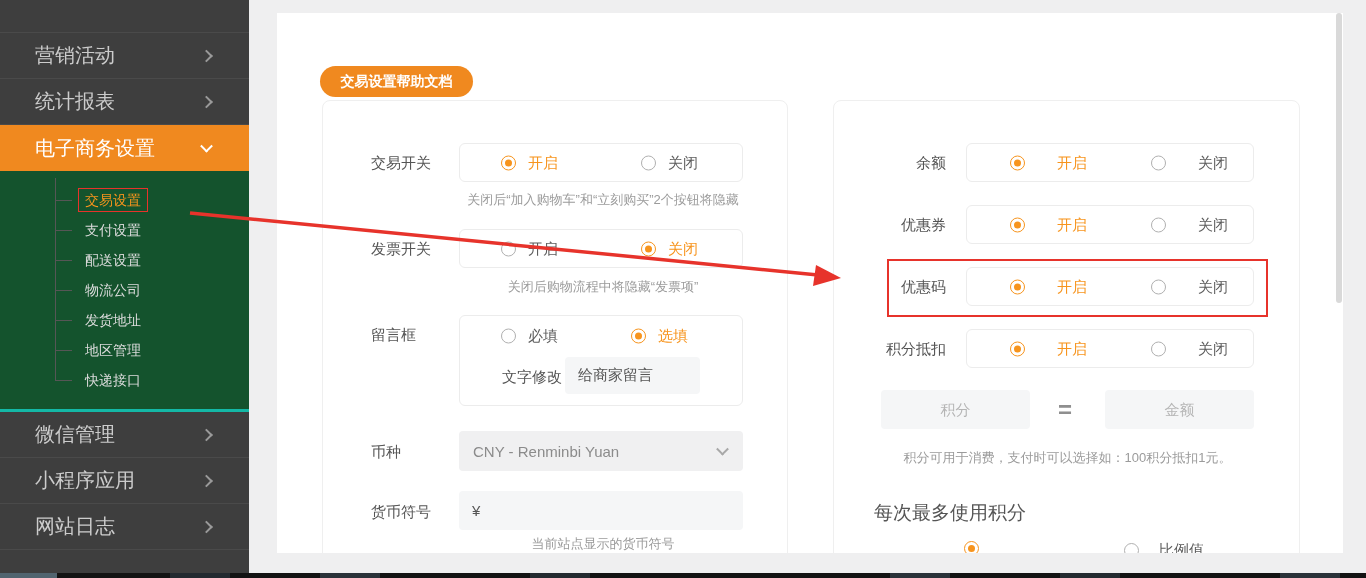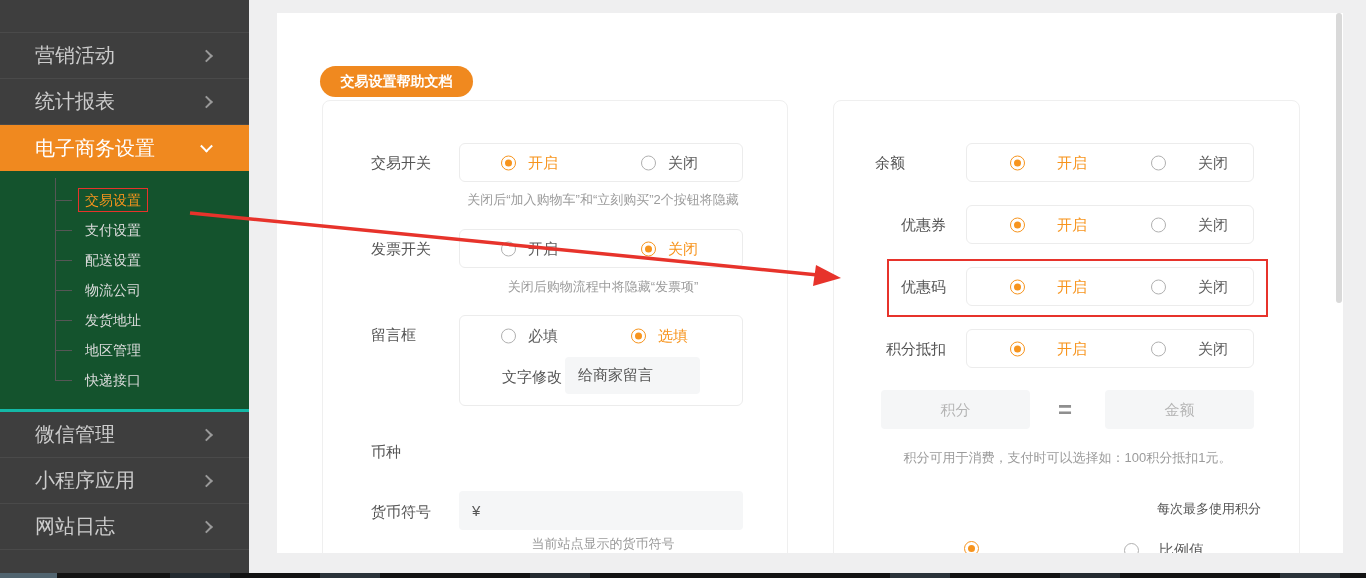--- a/index.html
+++ b/index.html
@@ -57,21 +57,21 @@
             font-size:15px; color:#555555; padding-left:13px;
             font-family:"Liberation Sans","DejaVu Sans",sans-serif; }
   .gselect { position:absolute; background:#f0f0f1; border-radius:4px; display:flex; align-items:center;
              padding-left:14px; font-size:15px; color:#8b8b8b; cursor:pointer; }
   .gselect .sel-chev { position:absolute; right:16px; top:50%; width:9px; height:9px;
                        border-top:2px solid #a8a8a8; border-right:2px solid #a8a8a8;
                        transform:translateY(-70%) rotate(135deg); }
   .ph-input { text-align:center; padding:0; color:#b5b5b5; }
   .ph-input::placeholder { color:#b5b5b5; opacity:1; }
   .equals { position:absolute; font-size:24px; font-weight:bold; color:#8f8f8f; }
-  .subtitle { position:absolute; font-size:13px; color:#555555; text-align:right; }
+  .subtitle { position:absolute; font-size:19px; color:#555555; text-align:left; }
 
   .red-rect { position:absolute; border:2px solid #e7332b; z-index:20; pointer-events:none; }
 
   .arrow-svg { position:absolute; left:0; top:0; width:1366px; height:578px; z-index:30; pointer-events:none; }
 
   
   .taskbar { position:absolute; left:0; top:573px; width:1366px; height:5px; background:#131313; z-index:40; }
   .taskbar .tseg { position:absolute; top:0; height:5px; }
 </style>
 </head>
@@ -166,29 +166,33 @@
         </span>
         <span class="rgroup" style="left:171px; top:20px;">
           <span class="radio on"></span>
           <span class="rlabel on">选填</span>
         </span>
         <span class="flabel" style="left:42px; top:52px;">文字修改</span>
         <input class="gfield" style="left: 105px; top: 41px; width: 135px; height: 37px;" type="text" style-color="#9a9a9a" value="给商家留言">
       </div>
 
       <span class="flabel" style="left:48px; top:342px;">币种</span>
+      <div class="gselect" style="left:136px; top:330px; width:284px; height:40px;">
+        <span>CNY - Renminbi Yuan</span>
+        <span class="sel-chev"></span>
+      </div>
 
       <span class="flabel" style="left:48px; top:402px;">货币符号</span>
       <input class="gfield" style="left: 136px; top: 390px; width: 284px; height: 39px;" type="text" value="¥">
       <div class="hint" style="left:120px; top:434px; width:320px;">当前站点显示的货币符号</div>
     </section>
 
     <section class="card card-right">
 
-      <span class="flabel" style="left:0; top:53px; width:112px; text-align:center;">余额</span>
+      <span class="flabel" style="left:0; top:53px; width:112px; text-align:right;">余额</span>
       <div class="rbox" style="left:132px; top:42px; width:288px;">
         <span class="rgroup" style="left:43px;">
           <span class="radio on"></span>
           <span class="rlabel on" style="margin-left:32px;">开启</span>
         </span>
         <span class="rgroup" style="left:184px;">
           <span class="radio"></span>
           <span class="rlabel" style="margin-left:32px;">关闭</span>
         </span>
       </div>

